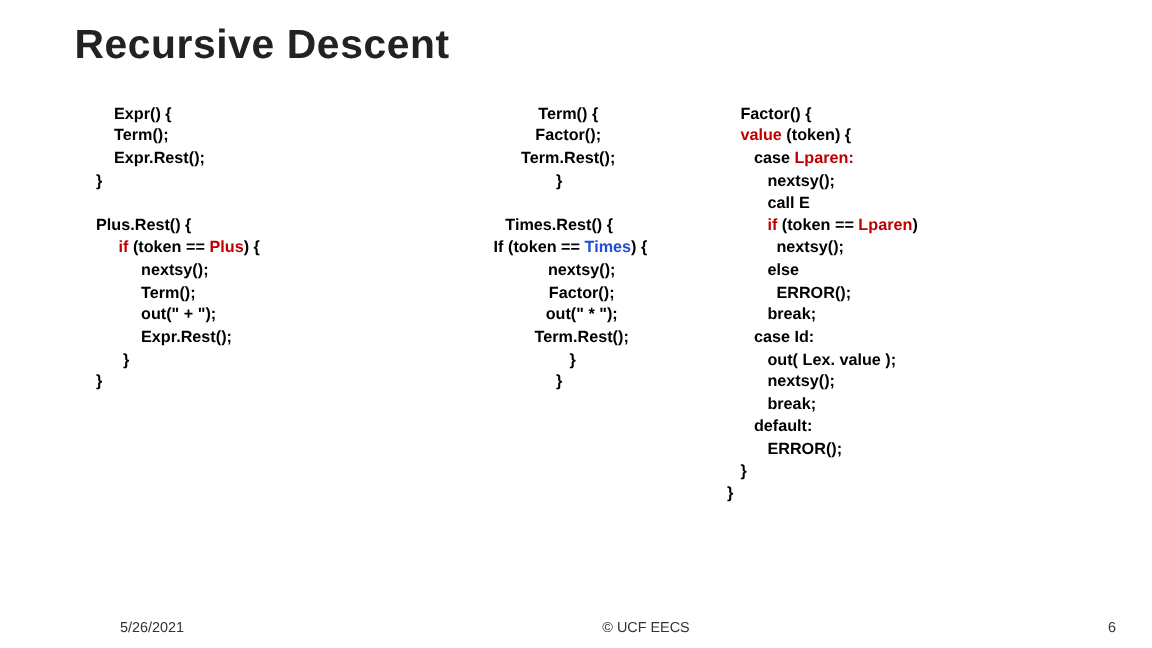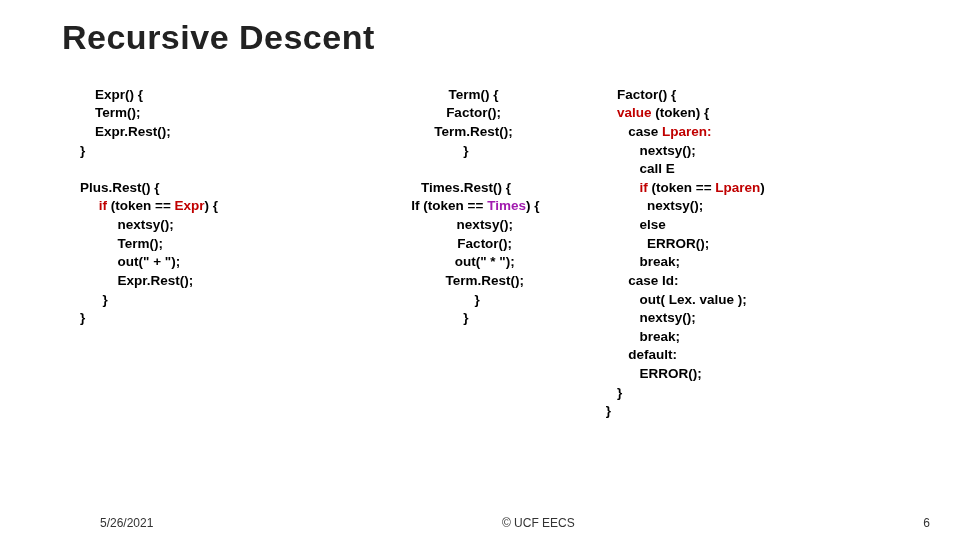--- a/index.html
+++ b/index.html
@@ -5,39 +5,39 @@
     body { font-family: Arial, Helvetica, sans-serif; font-size: 13px; width: 960px; height: 540px; box-sizing: border-box; padding: 0; margin: 0; position: relative; }
     .title { font-family: "Segoe UI Light", "Helvetica Neue", Arial, sans-serif; font-weight: 700; font-size: 34px; color: #222; padding: 18px 0 10px 62px; letter-spacing: 0.5px; }
     .cols { display: flex; padding: 0 0 0 80px; gap: 16px; }
     .col { white-space: pre; font-family: Arial, sans-serif; font-weight: bold; font-size: 13.5px; line-height: 1.38; }
     .col1 { width: 250px; }
     .col2 { width: 240px; text-align: center; }
     .col3 { width: 260px; }
     .kw-switch { color: #C00000; }
     .kw-if { color: #C00000; text-align: center; }
     .kw-plus { color: #C00000; }
-    .kw-times { color: #a21caf; }
+    .kw-times { color: #1d4ed8; }
     .kw-lparen { color: #C00000; text-align: right; }
     .kw-rparen { color: #C00000; }
     .footer { position: absolute; bottom: 10px; left: 0; width: 960px; display: flex; justify-content: space-between; font-size: 12px; color: #333; padding: 0 30px 0 100px; box-sizing: border-box; }
   </style>
 </head>
 <body>
 
 <div class="title">Recursive Descent</div>
 
 <div class="cols">
   <div class="col col1">
     <span>Expr() {
     Term();
     Expr.Rest();
 }</span>
 
 <span>Plus.Rest() {
-     </span><span class="kw-if">if</span><span> (token == </span><span class="kw-plus">Expr</span><span>) {
+     </span><span class="kw-if">if</span><span> (token == </span><span class="kw-plus">Plus</span><span>) {
           nextsy();
           Term();
           out(" + ");
           Expr.Rest();
       }
 }</span>
   </div>
 
   <div class="col col2">
     <span>Term() {

